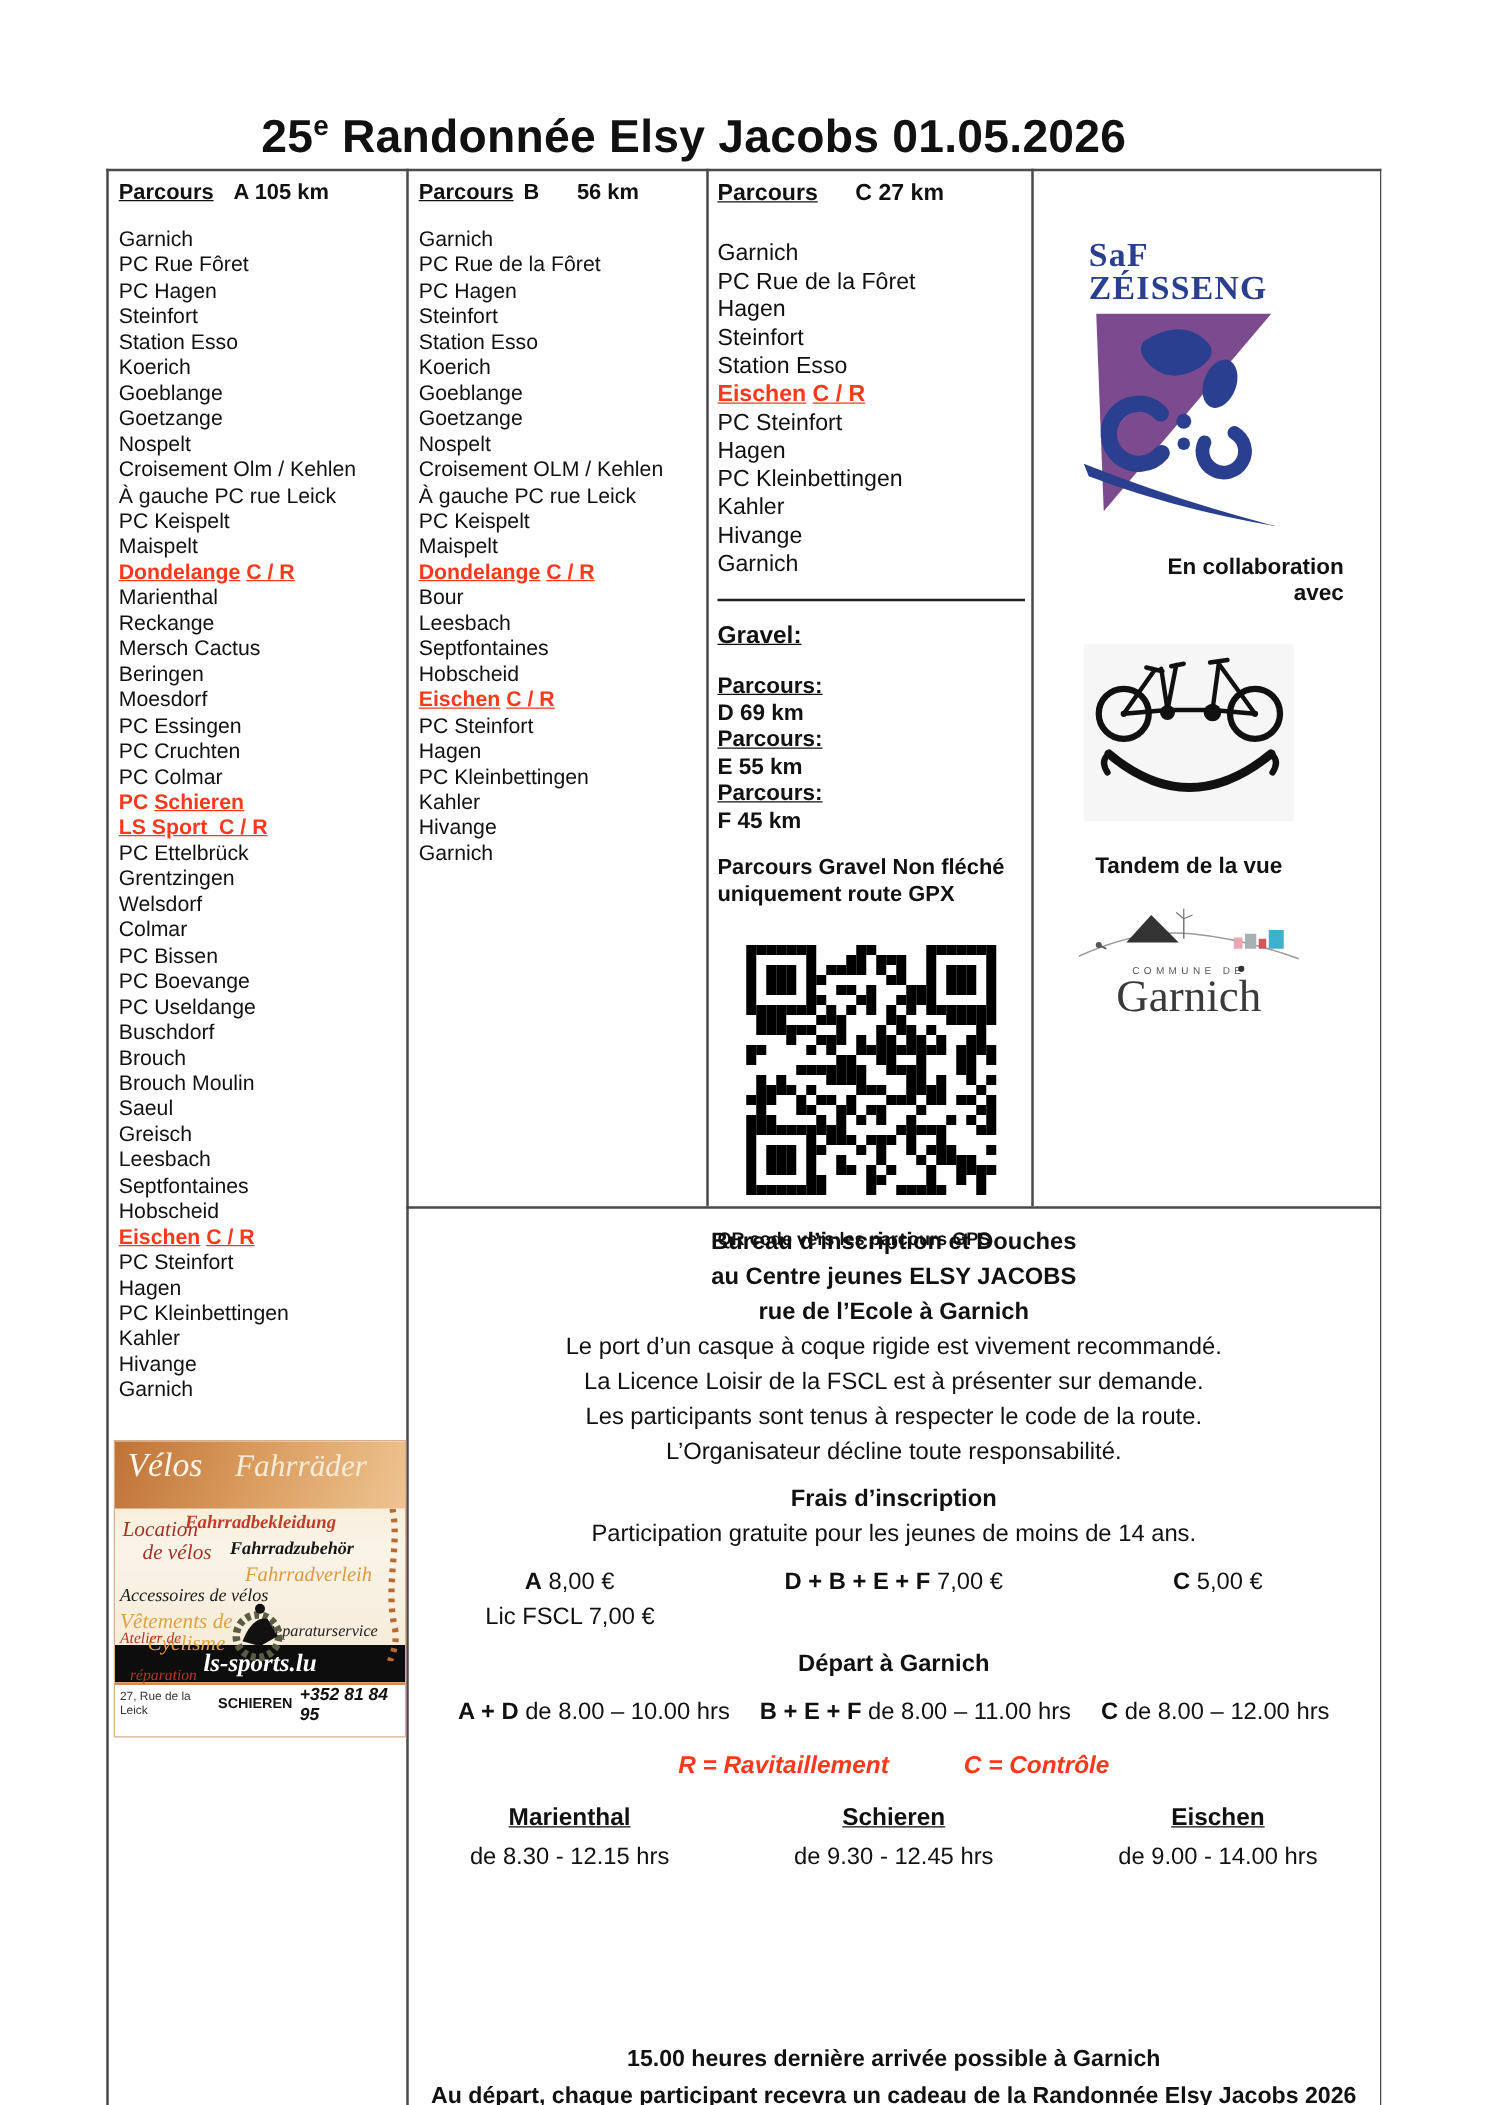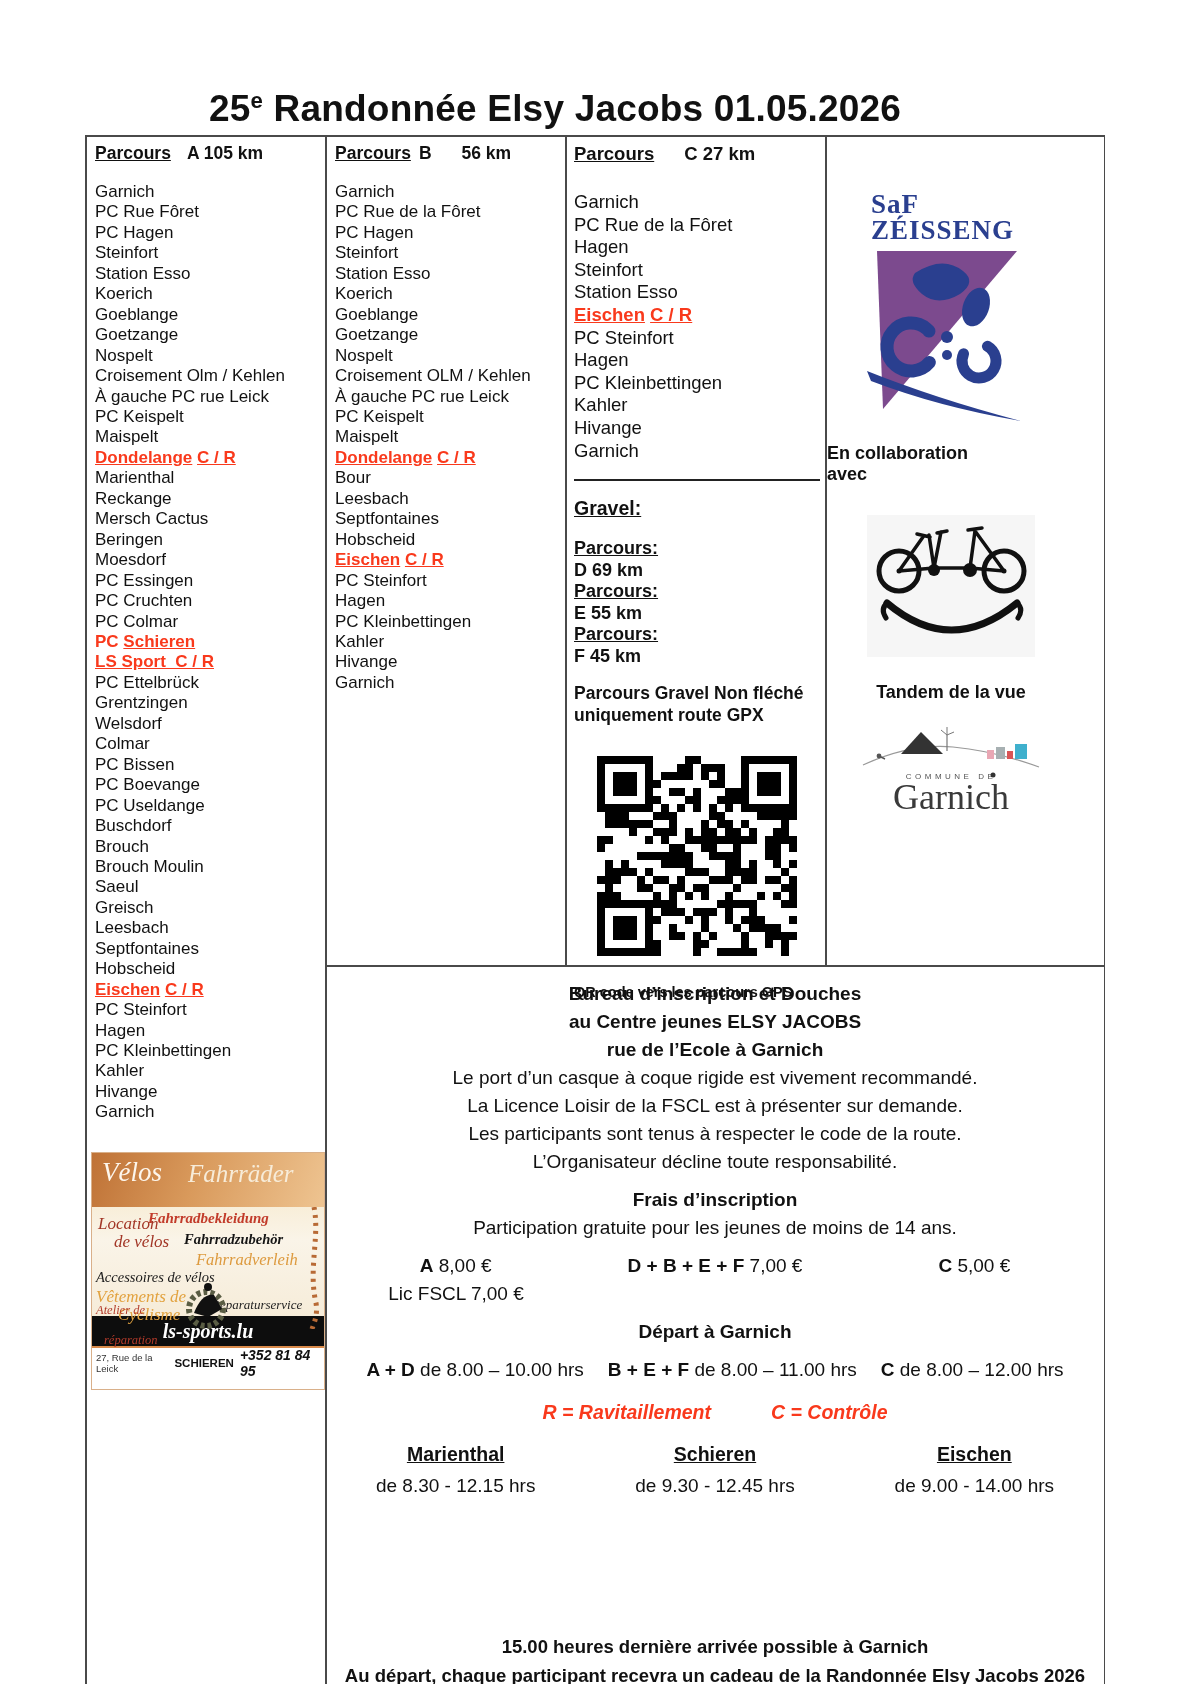--- a/index.html
+++ b/index.html
@@ -41,21 +41,21 @@
   #gravel-note{margin-top:15px;font-size:17.5px;font-weight:bold;line-height:22px;}
   
   #qr-wrap{margin:24px auto 0;width:212px;background:#fff;padding:6px;box-sizing:border-box;}
   #qr-grid{display:grid;grid-template-columns:repeat(25,1fr);width:200px;height:200px;}
   #qr-grid i{display:block;} #qr-grid i.qb{background:#000;}
   #qr-caption{margin-top:22px;font-size:14.5px;font-weight:bold;}
   
   #saf-text{margin:48px 0 0 44px;font-family:"Liberation Serif",serif;font-weight:bold;
             color:#2a3f8f;font-size:27px;line-height:26px;letter-spacing:1px;}
   #saf-svg{display:block;margin:6px 0 0 36px;}
-  #collab{margin-top:20px;text-align:left;font-weight:bold;font-size:18px;line-height:21px;}
+  #collab{margin-top:20px;text-align:right;font-weight:bold;font-size:18px;line-height:21px;}
   #tandem-svg{display:block;margin:30px auto 0;background:#f6f6f6;}
   #tandem-label{margin-top:25px;text-align:center;font-weight:bold;font-size:18px;}
   #garnich-svg{display:block;margin:20px auto 0;}
   
   #bottom{position:absolute;left:241px;top:831px;width:778px;text-align:center;
           font-size:19px;line-height:28px;padding-top:14px;}
   .b-bold{font-weight:bold;}
   #frais-title,#depart-title{font-weight:bold;margin-top:10px;}
   #frais-note{}
   #fees-row{display:flex;margin-top:10px;}

